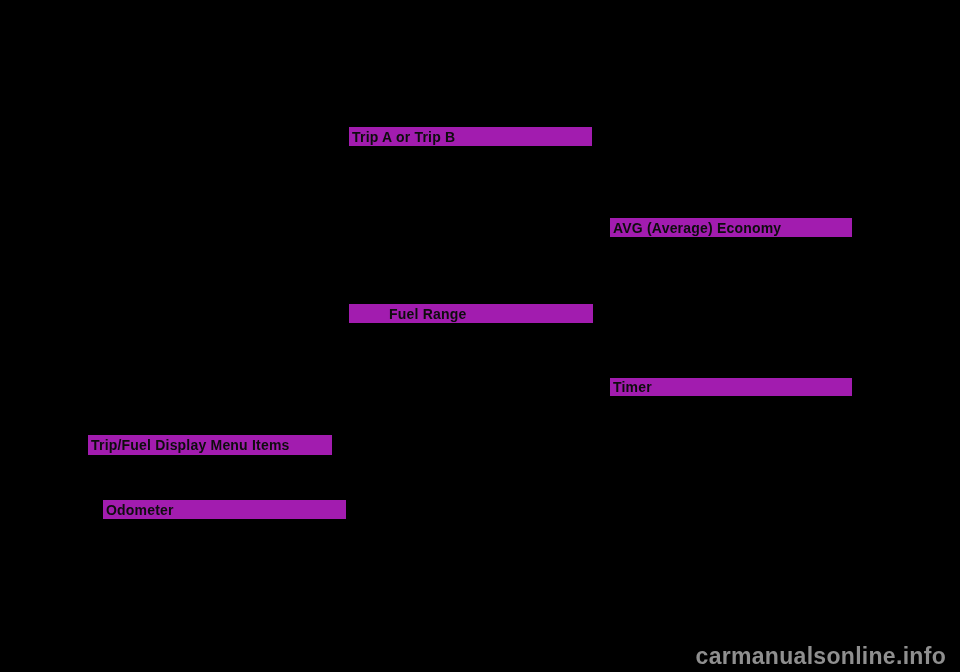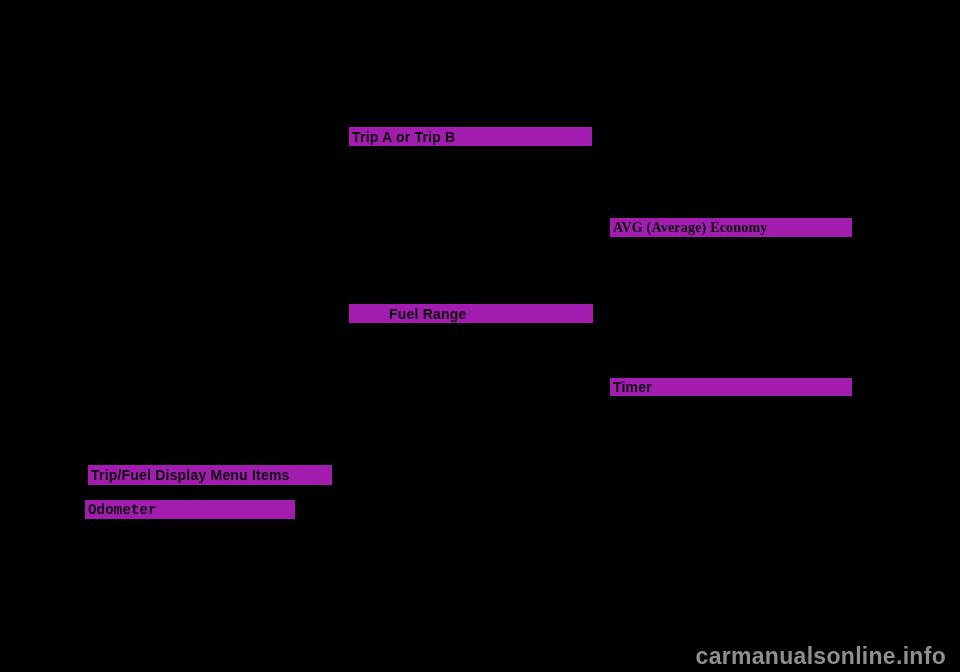--- a/index.html
+++ b/index.html
@@ -24,25 +24,25 @@
     box-sizing: border-box;
     padding-left: 3px;
     font-size: 14px;
     font-weight: bold;
     letter-spacing: 0.2px;
     white-space: nowrap;
     line-height: 1;
   }
   
   .bar-trip-a-b        { left: 349px; top: 127px; width: 243px; height: 19px; }
-  .bar-avg-economy     { left: 610px; top: 218px; width: 242px; height: 19px; font-family: Liberation Serif, serif; }
+  .bar-avg-economy     { left: 610px; top: 218px; width: 242px; height: 19px; }
   .bar-fuel-range      { left: 349px; top: 304px; width: 244px; height: 19px; padding-left: 40px; }
   .bar-timer           { left: 610px; top: 378px; width: 242px; height: 18px; }
-  .bar-trip-fuel-menu  { left:  88px; top: 435px; width: 244px; height: 20px; margin-top: 30px; }
-  .bar-odometer        { left:  85px; top: 500px; width: 210px; height: 19px; font-family: Liberation Mono, monospace; }
+  .bar-trip-fuel-menu  { left:  88px; top: 435px; width: 244px; height: 20px; }
+  .bar-odometer        { left:  103px; top: 500px; width: 243px; height: 19px; }
   .watermark {
     position: absolute;
     right: 14px;
     bottom: 4px;
     color: #8f8f8f;
     font-size: 23px;
     font-weight: bold;
     letter-spacing: 0.3px;
     line-height: 1;
   }

